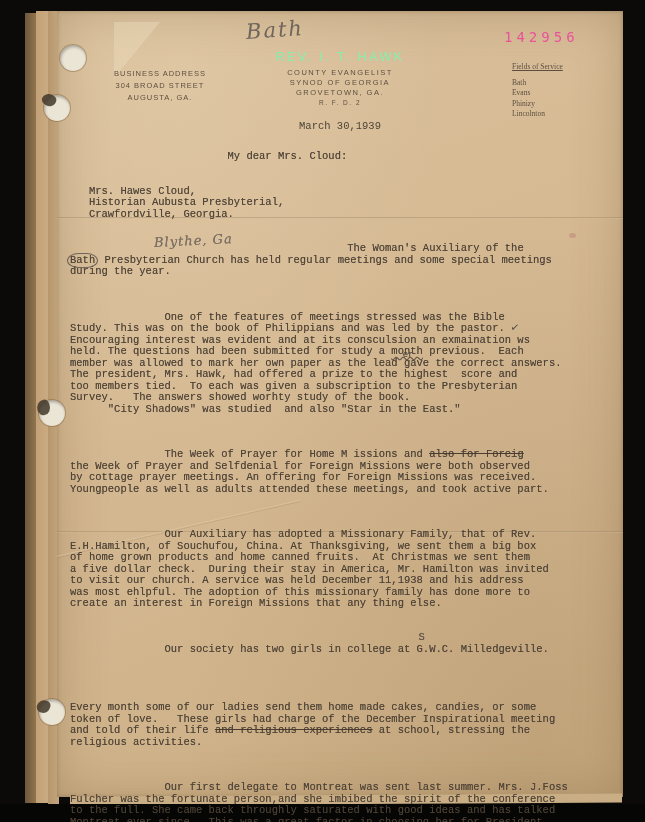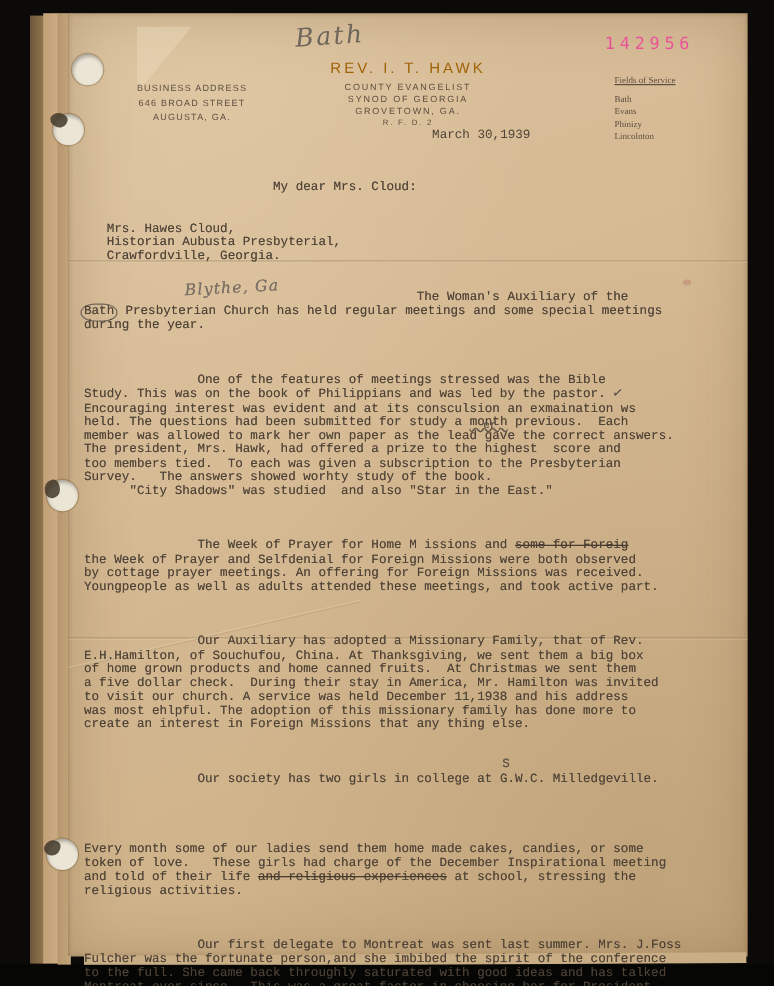--- a/index.html
+++ b/index.html
@@ -35,24 +35,24 @@
   
   .hand-top{position:absolute;left:246px;top:18px;font:italic 21px "DejaVu Serif",serif;
     color:#6e655c;letter-spacing:2px;transform:rotate(-4deg);}
   .stamp{position:absolute;left:504px;top:29px;font:14px "DejaVu Sans Mono",monospace;
     letter-spacing:4px;color:#ec4899;opacity:.9;}
   
   .lh{color:#5d4f40;}
   .lh-left{position:absolute;left:92px;top:68px;width:136px;text-align:center;
     font-size:7.5px;letter-spacing:1px;line-height:12px;}
   .lh-center{position:absolute;left:238px;top:50px;width:204px;text-align:center;}
-  .lh-name{font-size:12.5px;letter-spacing:2.5px;color:#a16207;margin-bottom:4px;}
+  .lh-name{font-size:12.5px;letter-spacing:2.5px;color:#86efac;margin-bottom:4px;}
   .lh-sub{font-size:7.5px;letter-spacing:1.5px;line-height:10px;}
   .lh-rfd{font-size:6.5px;letter-spacing:1.5px;line-height:9px;}
-  .lh-date{font:10.5px "Liberation Mono",monospace;color:#4e4337;margin-top:0;text-align:right;}
+  .lh-date{font:10.5px "Liberation Mono",monospace;color:#4e4337;margin-top:13px;}
   .lh-right{position:absolute;left:512px;top:62px;font-size:7.5px;line-height:10.5px;
     font-family:"Liberation Serif",serif;}
   .lh-right .fos-label{margin-bottom:5px;text-decoration:underline;}
   
   .body-text{position:absolute;left:70px;top:128px;width:546px;
     font:10.5px/11.5px "Liberation Mono",monospace;color:#4e4337;
     white-space:pre-wrap;text-shadow:0 0 .5px rgba(62,50,38,0.55);}
   .para{margin:0;position:relative;}
   .mt11{margin-top:11px;} .mt13{margin-top:24px;}
   .circled{border:1px solid #6f655a;border-radius:45%/60%;padding:0 2px 1px;margin-left:-3px;}
@@ -91,21 +91,21 @@
   <div class="hole" style="left:39px;top:699px;"></div>
   <div class="smudge" style="left:42px;top:94px;width:14px;height:12px;transform:rotate(28deg);"></div>
   <div class="smudge" style="left:37px;top:400px;width:13px;height:15px;transform:rotate(-15deg);"></div>
   <div class="smudge" style="left:37px;top:700px;width:13px;height:13px;transform:rotate(20deg);"></div>
 
   <div class="hand-top">Bath</div>
   <div class="stamp">142956</div>
 
   <div class="lh lh-left">
       <div>BUSINESS ADDRESS</div>
-      <div>646 BROAD STREET</div>
+      <div>304 BROAD STREET</div>
       <div>AUGUSTA, GA.</div>
     </div>
 
   <div class="lh lh-center">
       <div class="lh-name">REV. I. T. HAWK</div>
       <div class="lh-sub">COUNTY EVANGELIST</div>
       <div class="lh-sub">SYNOD OF GEORGIA</div>
       <div class="lh-sub">GROVETOWN, GA.</div>
       <div class="lh-sub lh-rfd">R. F. D. 2</div>
       <div class="lh-date">March 30,1939</div>
@@ -129,21 +129,21 @@
 during the year.</span></div>
     <div class="para mt11"><span>               One of the features of meetings stressed was the Bible
 Study. This was on the book of Philippians and was led by the pastor. </span><span class="check">✓</span><span>
 Encouraging interest was evident and at its consculsion an exmaination ws
 held. The questions had been submitted for study a </span><span class="umark">month</span><span> previous.  Each
 member was allowed to mark her own paper as the lead</span><span class="rel"><span class="ins ins-er">er</span></span><span> gave the correct answers.
 The president, Mrs. Hawk, had offered a prize to the highest  score and
 too members tied.  To each was given a subscription to the Presbyterian
 Survey.   The answers showed worhty study of the book.
       "City Shadows" was studied  and also "Star in the East."</span></div>
-    <div class="para mt11"><span>               The Week of Prayer for Home M issions and </span><span class="struck">some for Foreig</span><span>
+    <div class="para mt11"><span>               The Week of Prayer for Home M issions and </span><span class="struck">also for Foreig</span><span>
 the Week of Prayer and Selfdenial for Foreign Missions were both observed
 by cottage prayer meetings. An offering for Foreign Missions was received.
 Youngpeople as well as adults attended these meetings, and took active part.</span></div>
     <div class="para mt11"><span>               Our Auxiliary has adopted a Missionary Family, that of Rev.
 E.H.Hamilton, of Souchufou, China. At Thanksgiving, we sent them a big box
 of home grown products and home canned fruits.  At Christmas we sent them
 a five dollar check.  During their stay in America, Mr. Hamilton was invited
 to visit our church. A service was held December 11,1938 and his address
 was most ehlpful. The adoption of this missionary family has done more to
 create an interest in Foreign Missions that any thing else.</span></div>

